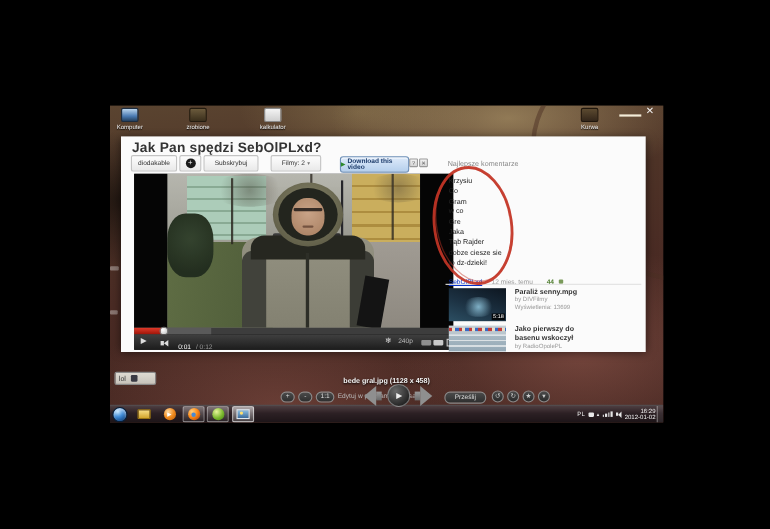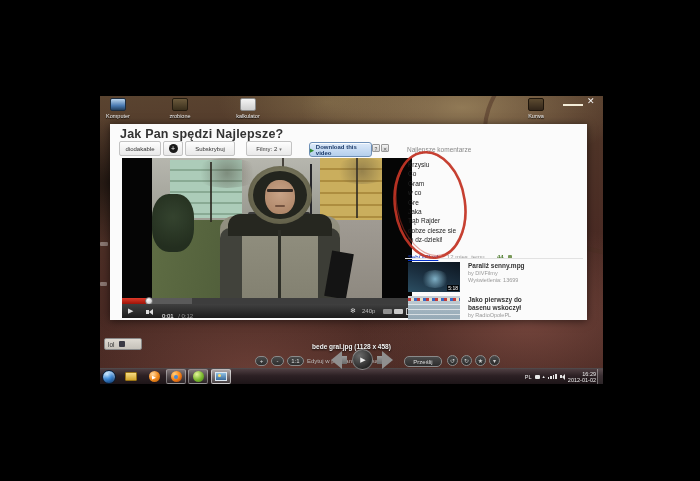--- a/index.html
+++ b/index.html
@@ -152,21 +152,21 @@
     </div>
 
     <div class="abs smudge" style="left:0;top:146px;width:8px;height:4px;"></div>
     <div class="abs smudge" style="left:0;top:186px;width:7px;height:4px;"></div>
 
     <div class="abs min-dash" style="left:463px;top:8px;"></div>
     <div class="abs close-x" style="left:487px;top:1px;">✕</div>
 
     <div id="photo" class="abs">
 
-      <div class="abs yt-title" style="left:10px;top:3px;">Jak Pan spędzi Najlepsze?</div>
+      <div class="abs yt-title" style="left:10px;top:3px;">Jak Pan spędzi SebOlPLxd?</div>
 
       <div class="abs yt-btn" style="left:9px;top:17px;width:42px;height:15px;">diodakable</div>
       <div class="abs yt-btn" style="left:53px;top:17px;width:20px;height:15px;">
         <span class="sub-circle">+</span>
       </div>
       <div class="abs yt-btn" style="left:75px;top:17px;width:50px;height:15px;">Subskrybuj</div>
       <div class="abs yt-btn" style="left:136px;top:17px;width:46px;height:15px;gap:2px;">
         <span>Filmy: 2</span>
         <span style="font-size:5px;color:#777;">▾</span>
       </div>

